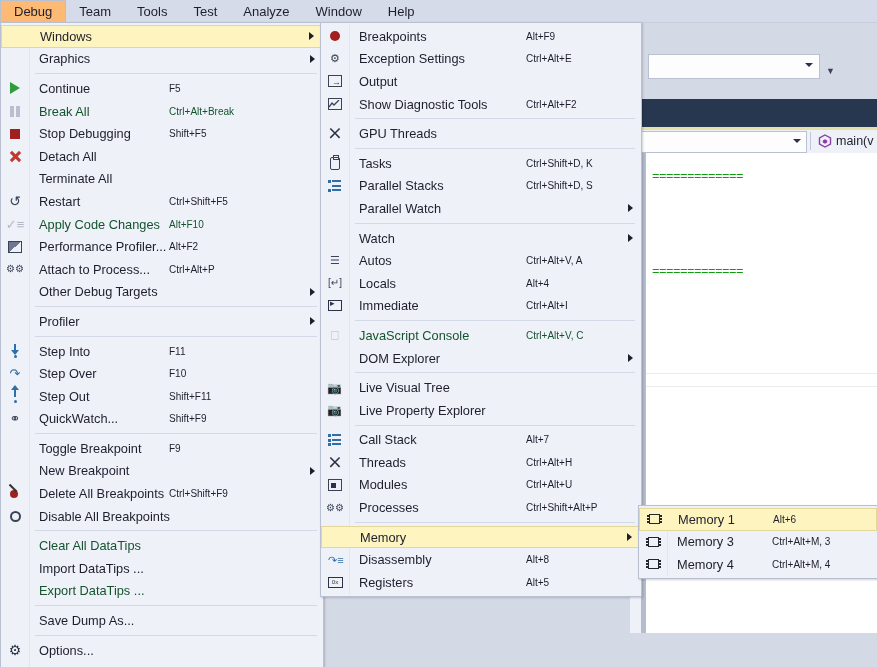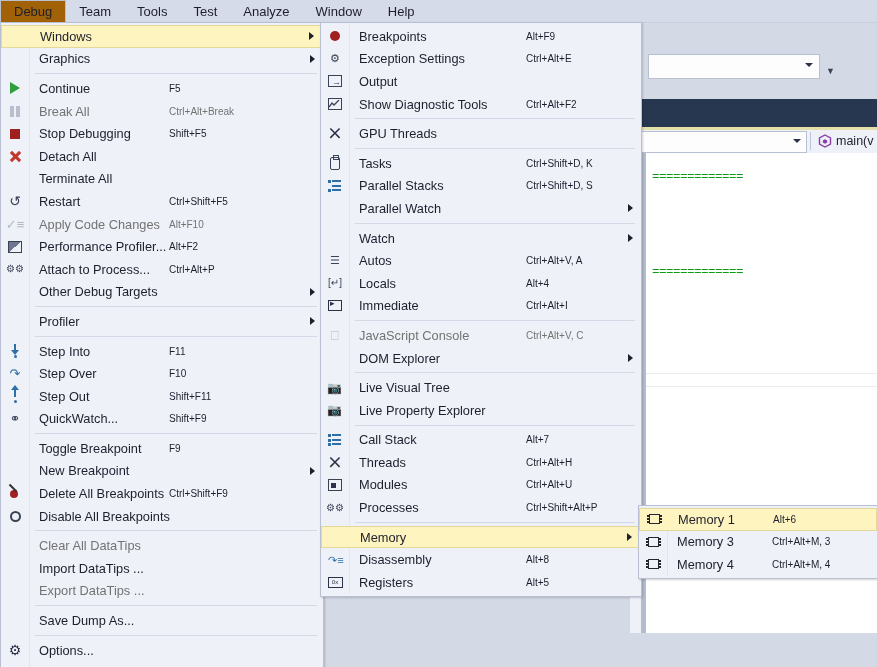--- a/index.html
+++ b/index.html
@@ -56,37 +56,37 @@
   .code-slash{position:absolute;color:#0f9b0f;font-family:"Liberation Mono", monospace;font-size:12.5px;}
   .editor-hr{position:absolute;left:645px;width:232px;height:1px;background:#ebebeb;}
 
   .watermark{position:absolute;right:8px;bottom:20px;color:#eef0f4;font-size:12.5px;
              letter-spacing:.2px;white-space:nowrap;}
 
   
   #menubar{position:absolute;left:0;top:0;height:22px;display:flex;align-items:stretch;z-index:40;}
   .mb-item{padding:0 13px;display:flex;align-items:center;font-size:13px;color:#1e1e2d;
            cursor:default;white-space:nowrap;}
-  .mb-item.active{background:#a16207;border-left:1px solid #b9c0d2;border-right:1px solid #b9c0d2;
+  .mb-item.active{background:#fdba74;border-left:1px solid #b9c0d2;border-right:1px solid #b9c0d2;
                   border-top:1px solid #b9c0d2;}
 
   
   .menu{position:absolute;background:#eef1f8;border:1px solid #b9c0d2;z-index:60;
         box-shadow:1px 1px 2px rgba(0,0,0,.18);padding:2px 0;}
   #menu-debug{left:0;top:22px;width:322px;}
   #menu-windows{left:320px;top:22px;width:320px;}
   #menu-memory{left:638px;top:505px;width:238px;}
 
   .gutter{position:absolute;left:1px;top:2px;bottom:2px;width:27px;background:#eef1f8;}
   .gutterline{position:absolute;left:28px;top:2px;bottom:2px;width:1px;background:#e2e6f0;}
 
   .mi{position:relative;display:flex;align-items:center;height:22.6px;padding:0 4px 0 0;
       cursor:default;white-space:nowrap;}
   .mi.hl{background:#fdf4bf;border:1px solid #e4d79a;height:20.6px;}
-  .mi.disabled .mi-label,.mi.disabled .mi-key{color:#737373;}
+  .mi.disabled .mi-label,.mi.disabled .mi-key{color:#14532d;}
   .mi-ico{width:28px;min-width:28px;height:18px;position:relative;display:flex;align-items:center;justify-content:center;}
   .mi-label{flex:0 0 auto;padding-left:10px;font-size:12.8px;color:#1e1e2d;}
   .mi-key{position:absolute;font-size:10px;color:#1e1e2d;}
   #menu-debug .mi-key{left:168px;}
   #menu-windows .mi-key{left:205px;}
   #menu-memory  .mi-key{left:133px;}
   .mi-arrow{position:absolute;right:8px;top:50%;margin-top:-4px;width:0;height:0;
       border-top:4px solid transparent;border-bottom:4px solid transparent;border-left:5px solid #1e1e2d;}
   .sep{height:1px;background:#d3d9e6;margin:3px 6px 3px 34px;}
   .ic-play{width:0;height:0;border-top:6px solid transparent;border-bottom:6px solid transparent;border-left:10px solid #2e9e3c;}

